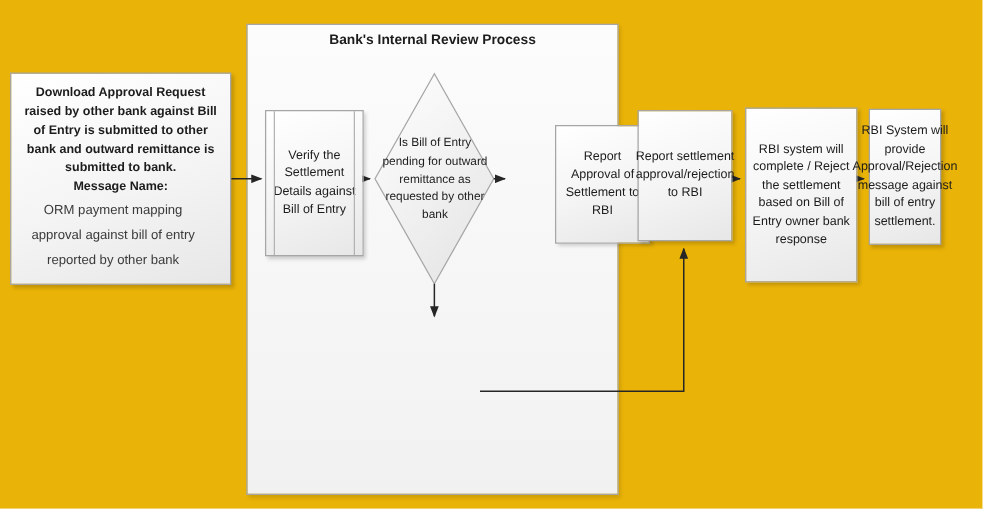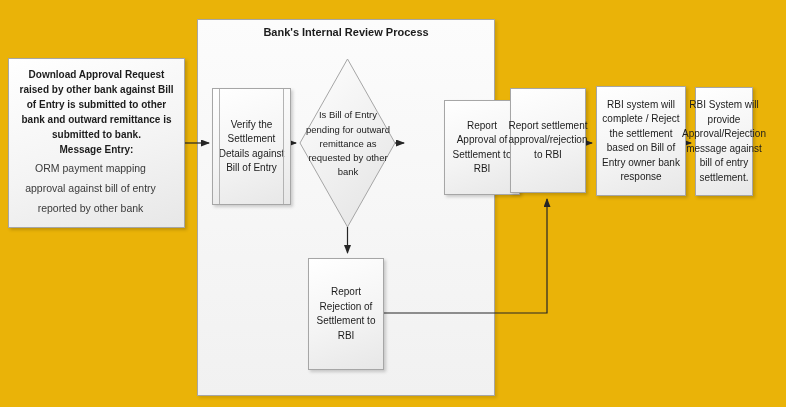--- a/index.html
+++ b/index.html
@@ -43,21 +43,21 @@
     font-weight: bold;
     font-size: 11px;
   }
   .node-download { left: 8px; top: 58px; width: 177px; height: 170px; flex-direction: column; }
   .node-download .bold-text   { font-weight: bold; font-size: 10px; line-height: 1.5; margin: 0; }
   .node-download .normal-text { font-weight: normal; font-size: 10.5px; line-height: 1.9; margin: 2px 12px 0 0; color: #3a3a3a; }
   .node-verify     { left: 212px; top: 88px;  width: 79px;  height: 117px; }
   .node-approval   { left: 408px; top: 100px; width: 76px;  height: 95px; margin-left: 36px;  }
   .node-rejection  { left: 308px; top: 258px; width: 76px;  height: 112px; }
   .node-settlement { left: 510px; top: 88px;  width: 76px;  height: 105px; }
-  .node-complete   { left: 596px; top: 86px;  width: 90px;  height: 110px; }
+  .node-complete   { left: 596px; top: 86px;  width: 90px;  height: 140px; }
   .node-provide    { left: 695px; top: 87px;  width: 58px;  height: 109px; }
   .sideline {
     position: absolute; top: 0; bottom: 0; width: 1px;
     background: #b3b3b3;
   }
   .sideline.left  { left: 6px; }
   .sideline.right { right: 6px; }
   .decision-label {
     position: absolute;
     left: 302px; top: 92px; width: 92px; height: 104px;
@@ -102,39 +102,36 @@
       <line x1="484" y1="143" x2="506" y2="143" marker-end="url(#arrow)"></line>
       <line x1="586" y1="143" x2="592" y2="143" marker-end="url(#arrow)"></line>
       <line x1="686" y1="143" x2="691" y2="143" marker-end="url(#arrow)"></line>
       <line x1="347.5" y1="227" x2="347.5" y2="253" marker-end="url(#arrow)"></line>
       <path d="M384,313 L547,313 L547,199" marker-end="url(#arrow)"></path>
     </g>
   </svg>
 
   <div class="node node-download">
     <p class="bold-text">Download Approval Request raised by other bank against Bill of Entry is submitted to other bank and outward remittance is submitted to bank.</p>
-    <p class="bold-text">Message Entry:</p>
+    <p class="bold-text">Message Name:</p>
     <p class="normal-text">ORM payment mapping approval against bill of entry reported by other bank</p>
   </div>
 
   <div class="node node-verify">
     <span class="sideline left"></span>
     <span class="sideline right"></span>
     <span>Verify the Settlement Details against Bill of Entry</span>
   </div>
 
   <div class="decision-label">Is Bill of Entry pending for outward remittance as requested by other bank</div>
 
   <div class="node node-approval">
     <span>Report Approval of Settlement to RBI</span>
   </div>
 
-  <div class="node node-rejection">
-    <span>Report Rejection of Settlement to RBI</span>
-  </div>
 
   <div class="node node-settlement">
     <span>Report settlement approval/rejection to RBI</span>
   </div>
 
   <div class="node node-complete">
     <span>RBI system will complete / Reject the settlement based on Bill of Entry owner bank response</span>
   </div>
 
   <div class="node node-provide">

